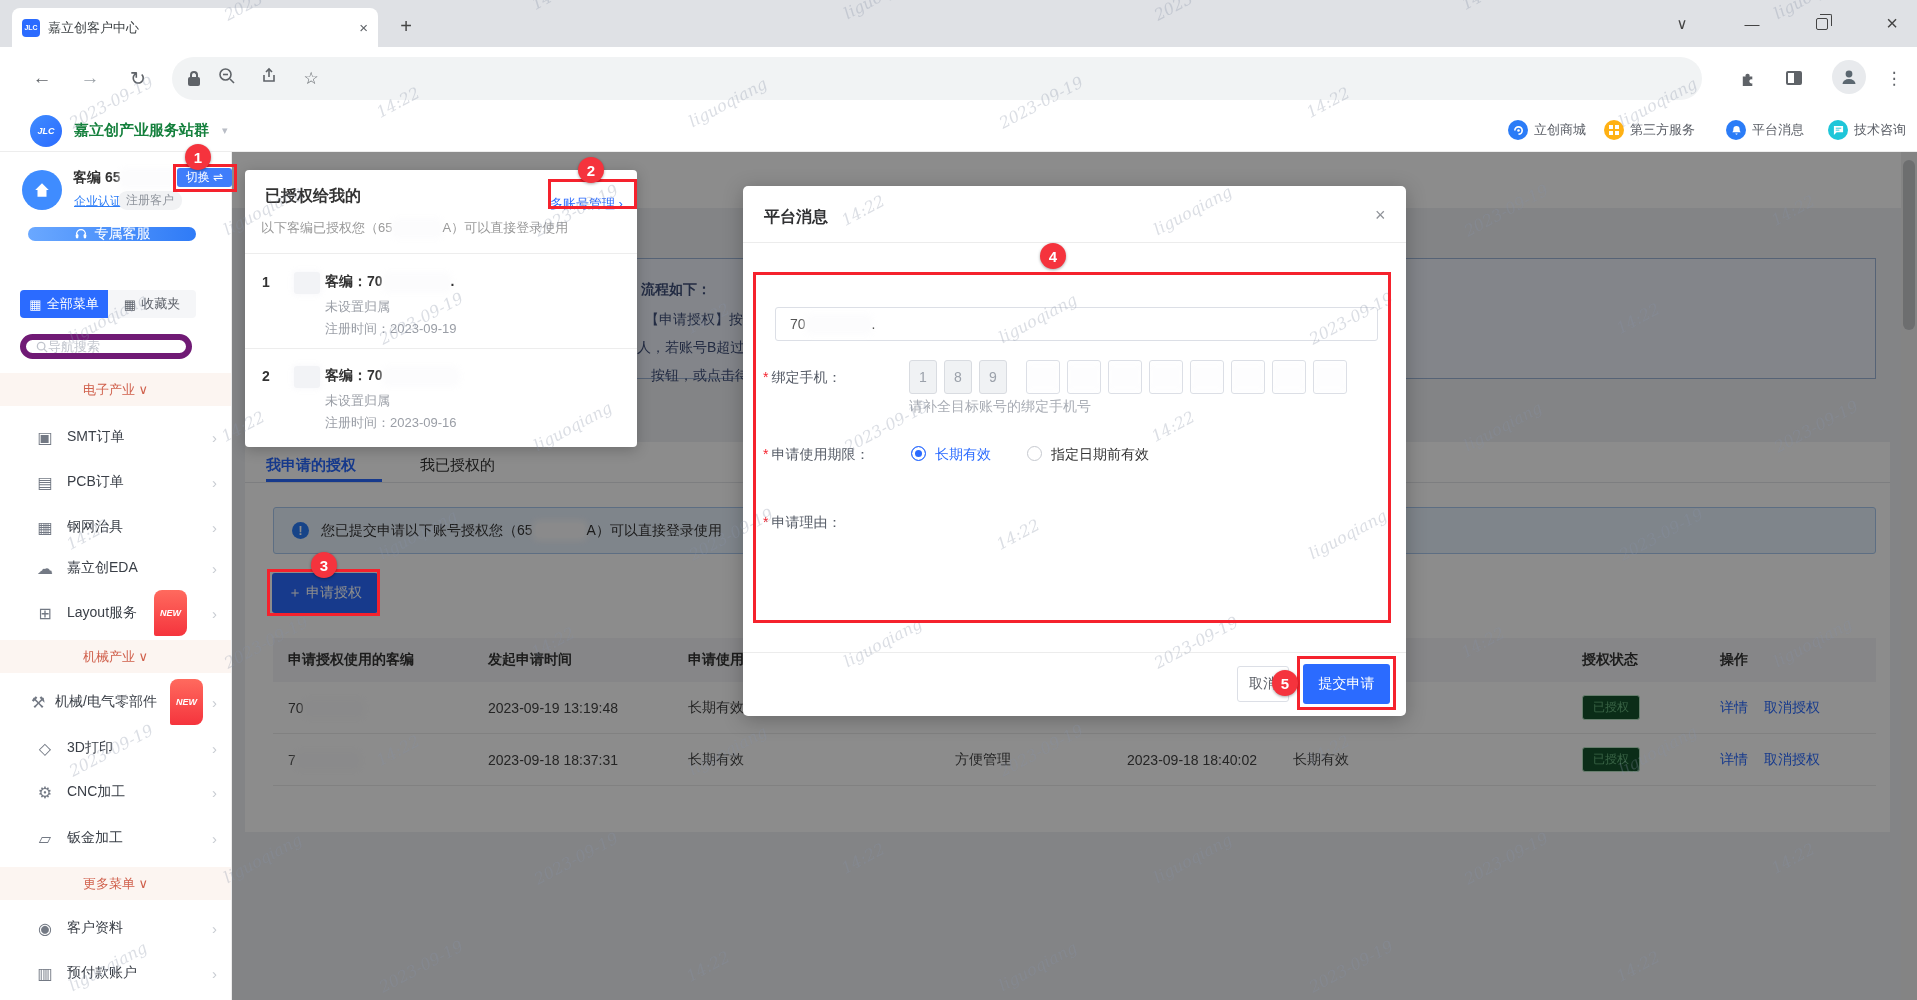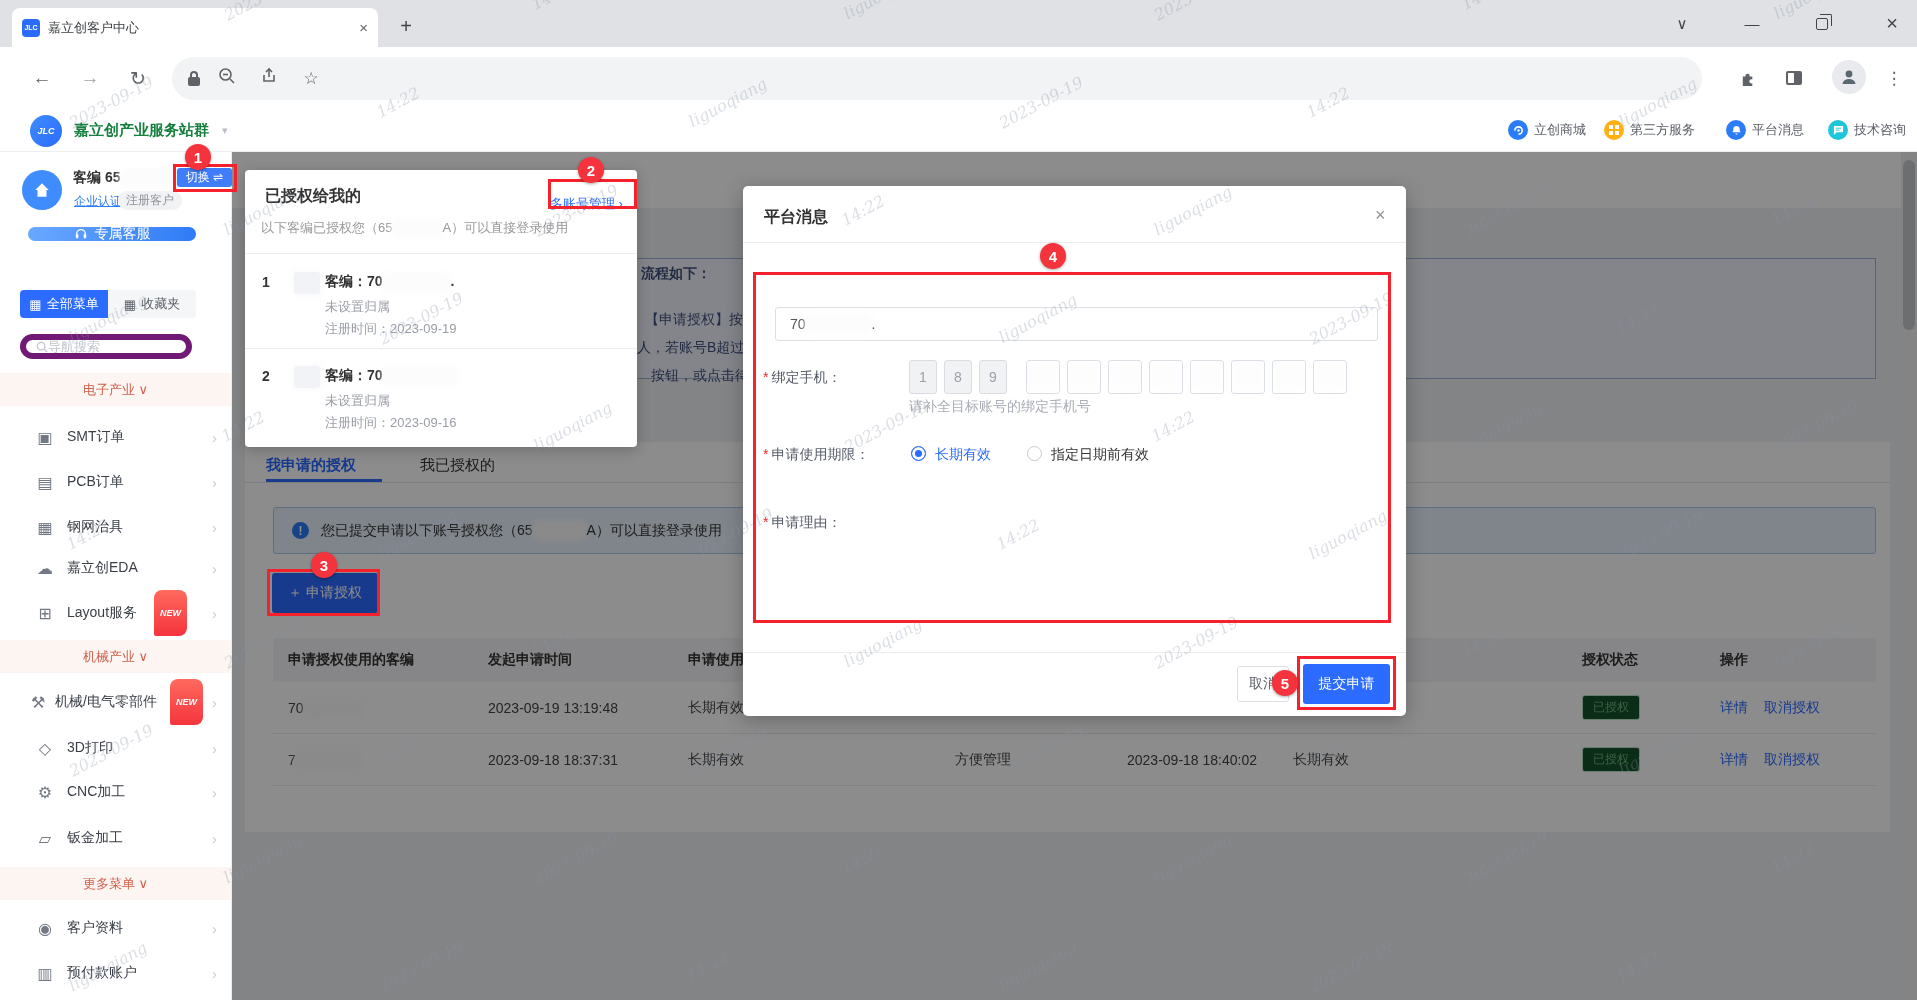--- a/index.html
+++ b/index.html
@@ -367,21 +367,21 @@
   </div>
   <div class="abs mitem" style="top:951px;">
     <span class="mico">▥</span>
     <span class="mlbl">预付款账户</span>
     <span class="chev">›</span>
   </div>
 
   <div class="abs main-bg"></div>
   <div class="abs pageheader-band"></div>
   <div class="abs instrbox"></div>
-  <div class="abs instrline" style="left:641px; top:265px; font-weight:bold;">流程如下：</div>
+  <div class="abs instrline" style="left:641px; top:281px; font-weight:bold;">流程如下：</div>
   <div class="abs instrline" style="left:645px; top:311px;">【申请授权】按钮发</div>
   <div class="abs instrline" style="left:637px; top:339px;">人，若账号B超过10</div>
   <div class="abs instrline" style="left:651px; top:367px;">按钮，或点击待处</div>
 
   <div class="abs contentcard"></div>
   <div class="abs ctab-active">我申请的授权</div>
   <div class="abs ctab-idle">我已授权的</div>
   <div class="abs ctab-divider"></div>
   <div class="abs ctab-underline"></div>
 

